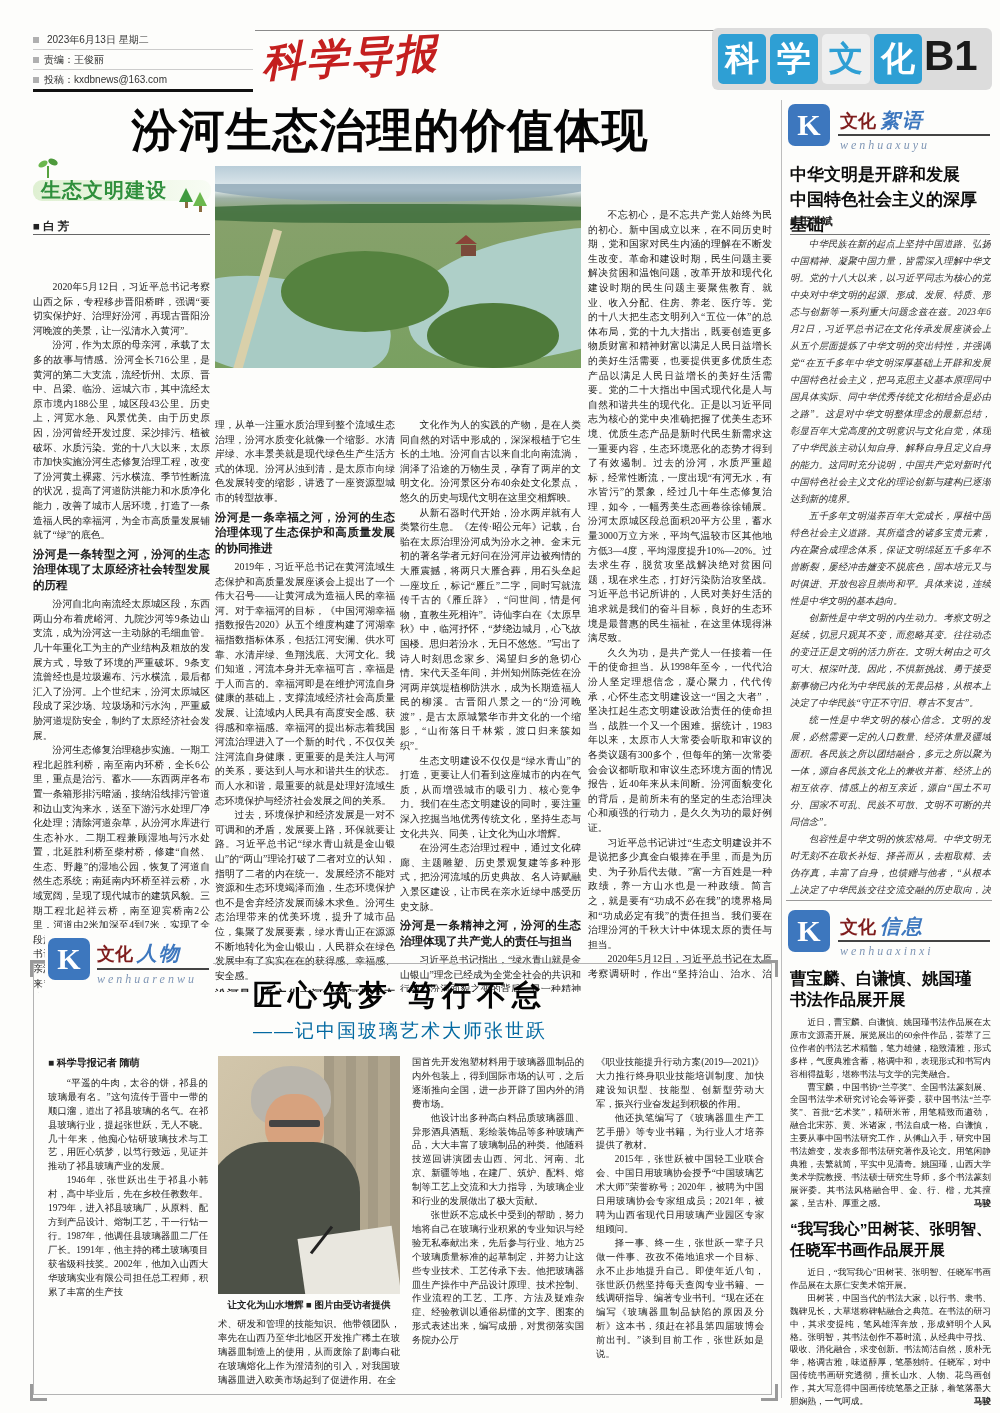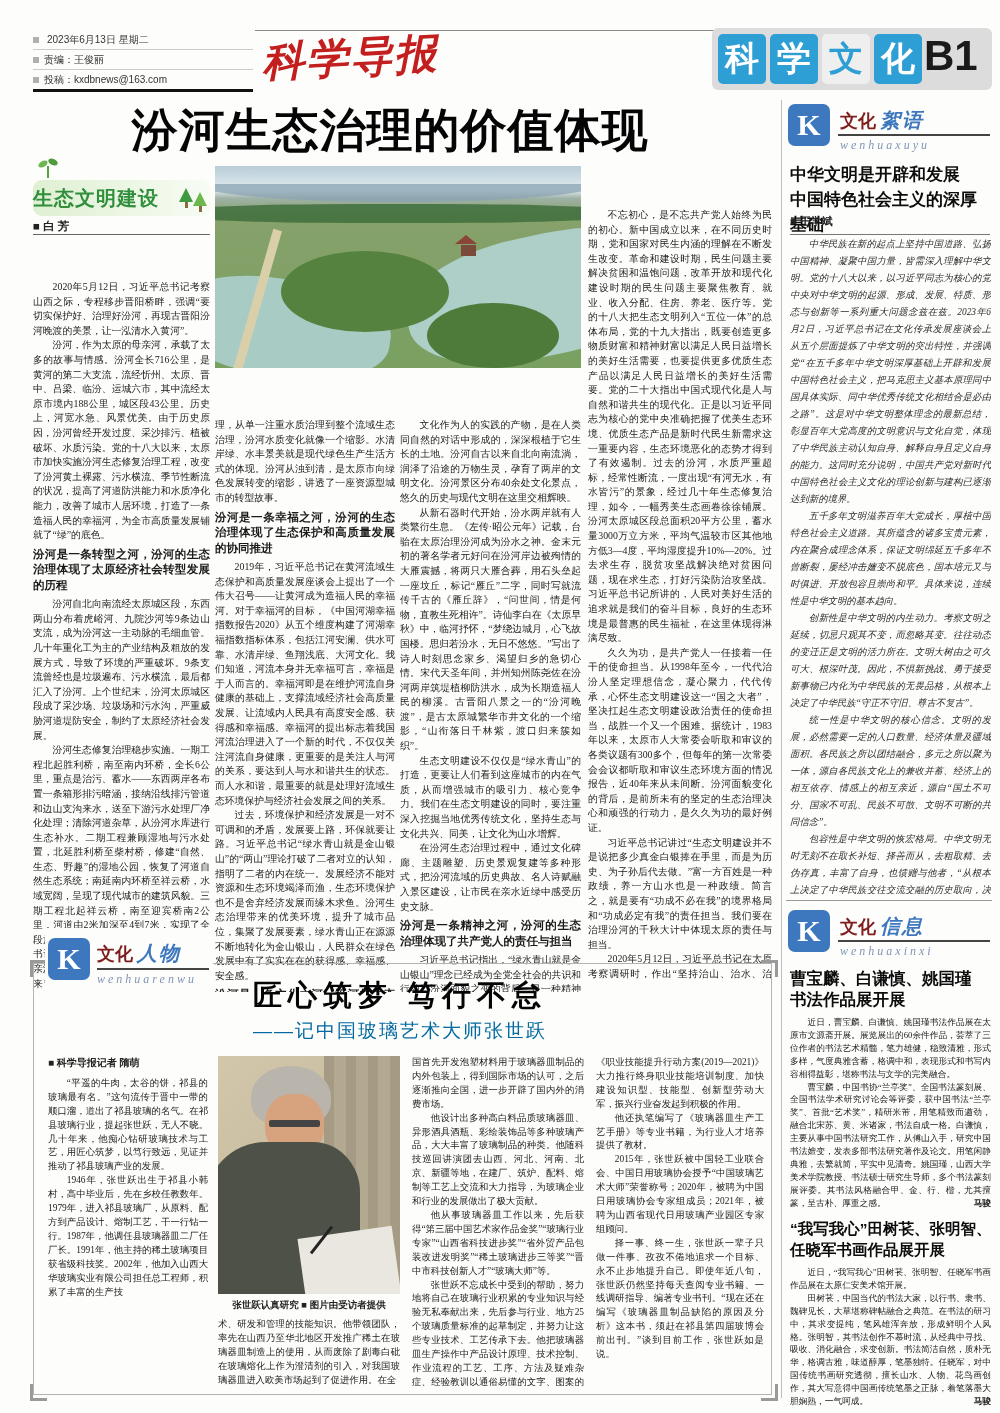--- a/index.html
+++ b/index.html
@@ -18,22 +18,22 @@
   .secbox{position:absolute;top:6px;width:48px;height:50px;border-radius:5px;background:#2e9fd4;color:#fff;
           font-family:"Liberation Sans",sans-serif;font-weight:bold;font-size:34px;display:flex;align-items:center;justify-content:center;}
   .secbox.alt{background:#efefef;color:#2e9fd4;}
   .pageno{position:absolute;top:4px;left:212px;font-family:"Liberation Sans",sans-serif;font-weight:bold;
           font-size:42px;color:#1a1a1a;}
   
   .mainhead{left:95px;top:100px;width:590px;text-align:center;font-family:"Liberation Sans",sans-serif;
             font-weight:bold;font-size:46px;letter-spacing:1px;color:#050505;}
   
   .sprout{left:36px;top:156px;}
-  .kicker{left:33px;top:180px;width:178px;height:36px;border-radius:9px;
-          background:linear-gradient(90deg,#dff0d2,#f8fcf4);display:flex;align-items:center;padding-left:0;box-sizing:border-box;}
+  .kicker{left:33px;top:180px;width:178px;height:21px;border-radius:9px;
+          background:linear-gradient(90deg,#dff0d2,#f8fcf4);display:flex;align-items:center;padding-left:8px;box-sizing:border-box;}
   .kicker-text{font-family:"Liberation Sans",sans-serif;font-weight:bold;font-size:20px;color:#2f8f3c;letter-spacing:1px;}
   .tree{position:absolute;width:0;height:0;border-left:7px solid transparent;border-right:7px solid transparent;border-bottom:14px solid #3f9a3f;}
   .trunk{position:absolute;width:3px;height:6px;background:#8a6b3f;}
   .authorline{left:33px;top:219px;width:177px;border-bottom:1.5px solid #666;
               font-family:"Liberation Sans",sans-serif;font-weight:bold;font-size:11.5px;color:#222;}
   
   .col{overflow:hidden;text-align:justify;}
   .bt{font-size:9.8px;line-height:14.6px;margin-top:40px;}
   .p{margin:0;text-indent:2em;}
   .sub{font-family:"Liberation Sans",sans-serif;font-weight:bold;font-size:11.5px;line-height:15.5px;
@@ -259,30 +259,29 @@
   <div class="abs" style="left:218px;top:1056px;width:182px">
     <div class="photo-man">
       <div class="pm" style="left:58%;top:0;width:42%;height:100%;background:repeating-linear-gradient(90deg,#a59b85 0 10px,#b3a890 10px 22px)"></div>
       <div class="pm" style="left:18%;top:4%;width:44%;height:26%;background:#b9b5ac;border-radius:50% 50% 40% 40%"></div>
       <div class="pm" style="left:26%;top:16%;width:32%;height:26%;background:#d7a27e;border-radius:45%"></div>
       <div class="pm" style="left:28%;top:27%;width:28%;height:3%;background:#444;border-radius:2px"></div>
       <div class="pm" style="left:-8%;top:36%;width:86%;height:70%;background:#4d5147;border-radius:40% 30% 0 0"></div>
       <div class="pm" style="left:46%;top:74%;width:52%;height:30%;background:#e9e7df;transform:rotate(-8deg)"></div>
       <div class="pm" style="left:56%;top:70%;width:3px;height:34px;background:#222;transform:rotate(38deg)"></div>
     </div>
-    <div class="caption">张世跃认真研究  ■  图片由受访者提供</div>
+    <div class="caption">让文化为山水增辉  ■  图片由受访者提供</div>
     <div class="col rwbt" style="height:72px;text-align:justify">
       <p class="p" style="text-indent:0">术、研发和管理的技能知识。他带领团队，率先在山西乃至华北地区开发推广稀土在玻璃器皿制造上的使用，从而废除了剧毒白砒在玻璃熔化上作为澄清剂的引入，对我国玻璃器皿进入欧美市场起到了促进作用。在全</p>
     </div>
   </div>
 
   <div class="abs col rwbt" style="left:412px;top:1056px;width:172px;height:330px">
     <p class="p" style="text-indent:0">国首先开发泡塑材料用于玻璃器皿制品的内外包装上，得到国际市场的认可，之后逐渐推向全国，进一步开辟了国内外的消费市场。</p>
     <p class="p">他设计出多种高白料品质玻璃器皿、异形酒具酒瓶、彩绘装饰品等多种玻璃产品，大大丰富了玻璃制品的种类。他随科技巡回讲演团去山西、河北、河南、北京、新疆等地，在建厂、筑炉、配料、熔制等工艺上交流和大力指导，为玻璃企业和行业的发展做出了极大贡献。</p>
-    <p class="p">他从事玻璃器皿工作以来，先后获得“第三届中国艺术家作品金奖”“玻璃行业专家”“山西省科技进步奖”“省外贸产品包装改进发明奖”“稀土玻璃进步三等奖”“晋中市科技创新人才”“玻璃大师”等。</p>
     <p class="p">张世跃不忘成长中受到的帮助，努力地将自己在玻璃行业积累的专业知识与经验无私奉献出来，先后参与行业、地方25个玻璃质量标准的起草制定，并努力让这些专业技术、工艺传承下去。他把玻璃器皿生产操作中产品设计原理、技术控制、作业流程的工艺、工序、方法及疑难杂症、经验教训以通俗易懂的文字、图案的形式表述出来，编写成册，对贯彻落实国务院办公厅</p>
   </div>
 
   <div class="abs col rwbt" style="left:596px;top:1056px;width:168px;height:330px">
     <p class="p" style="text-indent:0">《职业技能提升行动方案(2019—2021)》大力推行终身职业技能培训制度、加快建设知识型、技能型、创新型劳动大军，振兴行业奋发起到积极的作用。</p>
     <p class="p">他还执笔编写了《玻璃器皿生产工艺手册》等专业书籍，为行业人才培养提供了教材。</p>
     <p class="p">2015年，张世跃被中国轻工业联合会、中国日用玻璃协会授予“中国玻璃艺术大师”荣誉称号；2020年，被聘为中国日用玻璃协会专家组成员；2021年，被聘为山西省现代日用玻璃产业园区专家组顾问。</p>
     <p class="p">择一事、终一生，张世跃一辈子只做一件事、孜孜不倦地追求一个目标、永不止步地提升自己。即使年近八旬，张世跃仍然坚持每天查阅专业书籍、一线调研指导、编著专业书刊。“现在还在编写《玻璃器皿制品缺陷的原因及分析》这本书，须赶在祁县第四届玻博会前出刊。”谈到目前工作，张世跃如是说。</p>
   </div>
 

